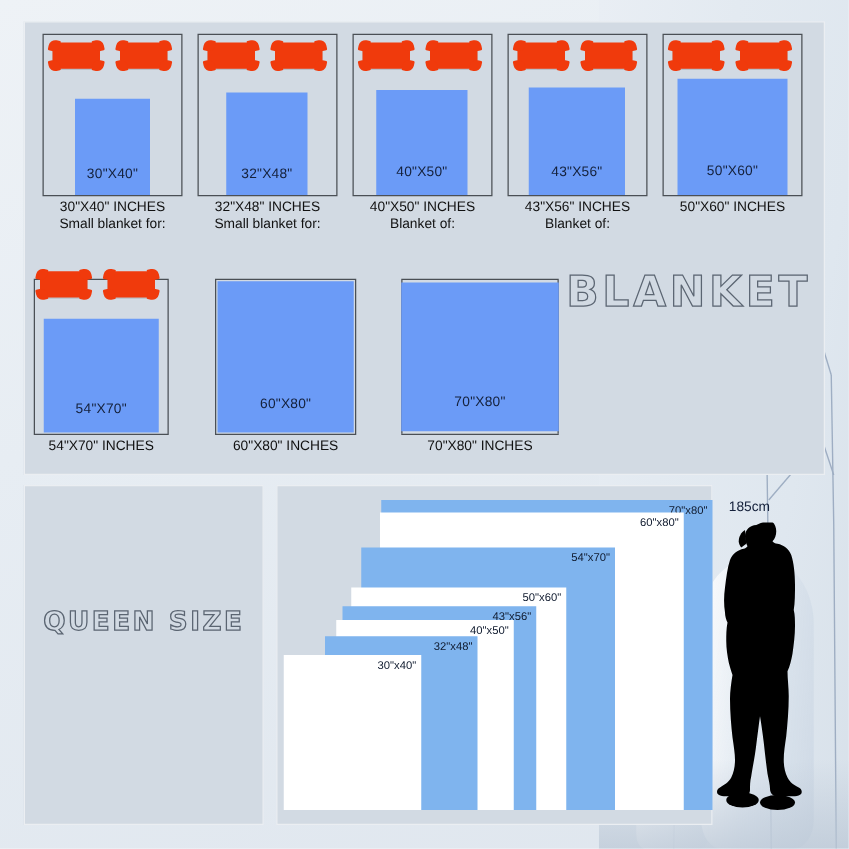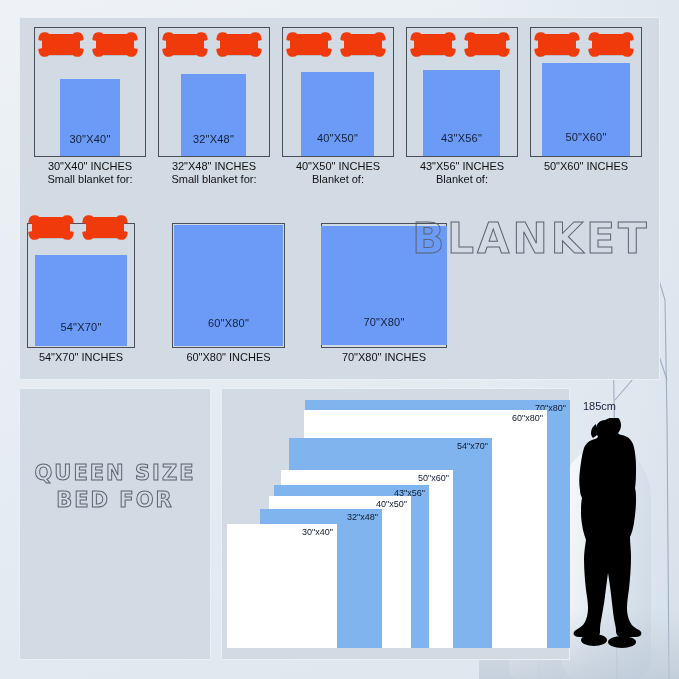--- a/index.html
+++ b/index.html
@@ -112,29 +112,29 @@
     font-weight: 700;
     color: transparent;
     -webkit-text-stroke: 1px #5b6572;
     text-shadow: 0 0 0 transparent;
     letter-spacing: 3px;
     line-height: 1.08;
     text-align: center;
     user-select: none;
   }
   #chart-title {
-    right: 28px; top: 216px; width: 240px;
-    font-size: 42px;
+    right: 8px; top: 216px; width: 240px;
+    font-size: 34px;
   }
   #chart-title .ln { display:block; }
   #queen-title {
     left: 19px; top: 462px; width: 192px;
     font-size: 21px; letter-spacing: 2px;
   }
-  #queen-title .ln { display:block; margin-bottom: 4px; }
+  #queen-title .ln { display:block; margin-bottom: 4px; margin-top: 24px; }
 
   
   #stack { position:absolute; left:221px; top:388px; width:349px; height:272px; }
   .layer { position: absolute; bottom: 12px; }
   .layer.white { background:#ffffff; }
   .layer.blue  { background:#7fb4ee; }
   .layer .lbl {
     position:absolute; right:4px; top:3px;
     font-size: 9px; color:#0f1a2e; white-space:nowrap;
     font-family: "Liberation Sans", sans-serif;
@@ -320,21 +320,20 @@
     </div>
   </div>
 
   <div class="outline-title" id="chart-title">
     <span class="ln">BLANKET</span>
   </div>
 
   <div class="panel" id="panel-queen"></div>
   <div class="outline-title" id="queen-title">
     <span class="ln">QUEEN SIZE</span>
-    <span class="ln">BED FOR</span>
   </div>
 
   <div class="panel" id="panel-stack"></div>
 
   <div id="stack">
 
     <div class="layer blue" style="left:84px;  width:265px; height:248px;">
       <span class="lbl">70"x80"</span>
     </div>
     <div class="layer white" style="left:83px;  width:243px; height:238px;">

